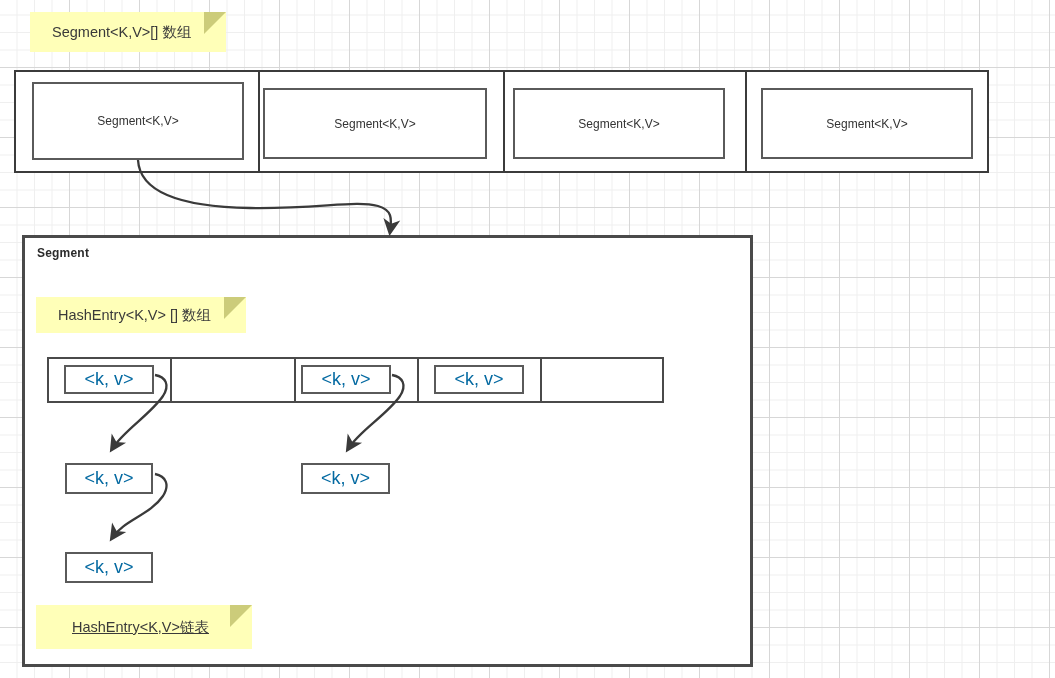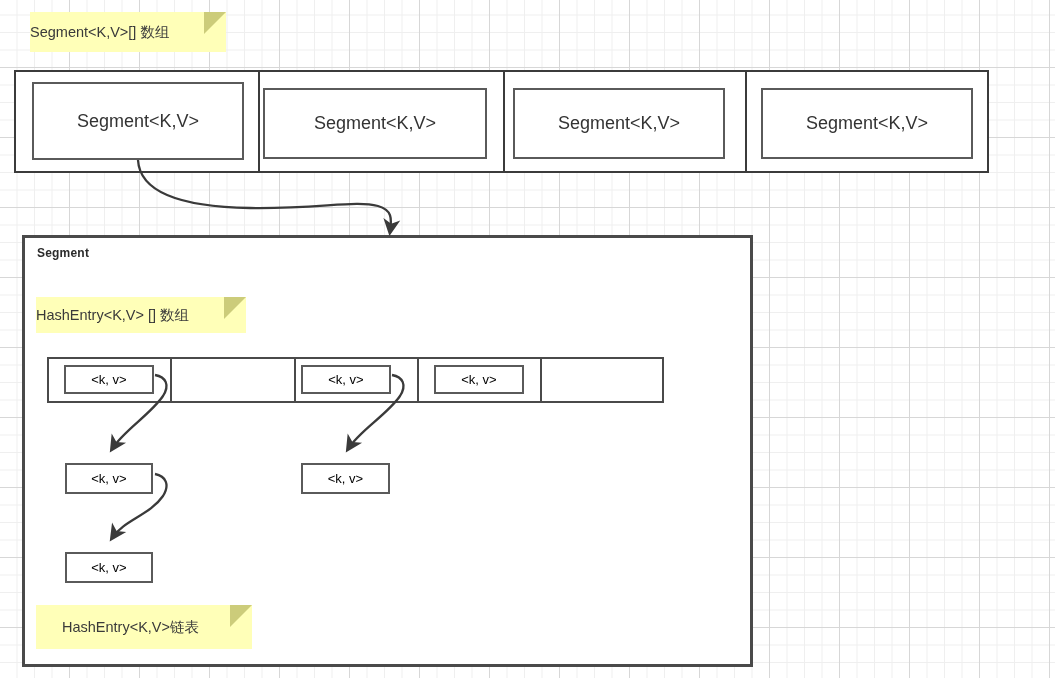--- a/index.html
+++ b/index.html
@@ -35,21 +35,21 @@
     align-items: center;
     justify-content: center;
     color: #333333;
   }
   .outer-array {
     border: 2px solid #3b3b3b;
     background: #ffffff;
   }
   .seg-cell {
     border: 2px solid #5a5a5a;
-    font-size: 18px;
+    font-size: 12px;
   }
   .divider {
     position: absolute;
     background: #3b3b3b;
     width: 2px;
   }
 
   
   .segment-panel {
     position: absolute;
@@ -67,20 +67,21 @@
 
   
   .note {
     position: absolute;
     box-sizing: border-box;
     background: #ffffb8;
     display: flex;
     align-items: center;
     color: #3a3a3a;
     font-size: 14.5px;
+    padding-left: 22px;
   }
   .note-fold {
     position: absolute;
     top: 0;
     right: 0;
     width: 0;
     height: 0;
     border-style: solid;
     border-width: 0 0 22px 22px;
     border-color: transparent transparent #ffffb8 #cccc7a;
@@ -99,22 +100,22 @@
     background: #4a4a4a;
   }
   .kv {
     position: absolute;
     box-sizing: border-box;
     background: #ffffff;
     border: 2px solid #5a5a5a;
     display: flex;
     align-items: center;
     justify-content: center;
-    font-size: 13px;
-    color: #000000;
+    font-size: 18px;
+    color: #0369a1;
   }
   .arrow-layer {
     position: absolute;
     left: 0;
     top: 0;
     width: 1055px;
     height: 678px;
     pointer-events: none;
   }
 </style>
@@ -175,21 +176,21 @@
   <div class="kv" style="left:65px; top:463px; width:88px; height:31px;">
     <span>&lt;k, v&gt;</span>
   </div>
   <div class="kv" style="left:65px; top:552px; width:88px; height:31px;">
     <span>&lt;k, v&gt;</span>
   </div>
   <div class="kv" style="left:301px; top:463px; width:89px; height:31px;">
     <span>&lt;k, v&gt;</span>
   </div>
 
-  <div class="note" style="left:36px; top:605px; width:216px; height:44px; padding-left:26px;">
+  <div class="note" style="left:36px; top:605px; width:216px; height:44px; padding-left:36px;text-decoration:underline;">
     <span>HashEntry&lt;K,V&gt;链表</span>
     <span class="note-fold"></span>
   </div>
 
   <svg class="arrow-layer" viewBox="0 0 1055 678">
     <defs>
       <marker id="ah" markerWidth="9" markerHeight="9" refX="6.2" refY="4.3" orient="auto" markerUnits="strokeWidth">
         <path d="M0.6,0.6 L8,4.3 L0.6,8 L2.6,4.3 Z" fill="#3a3a3a"></path>
       </marker>
     </defs>

